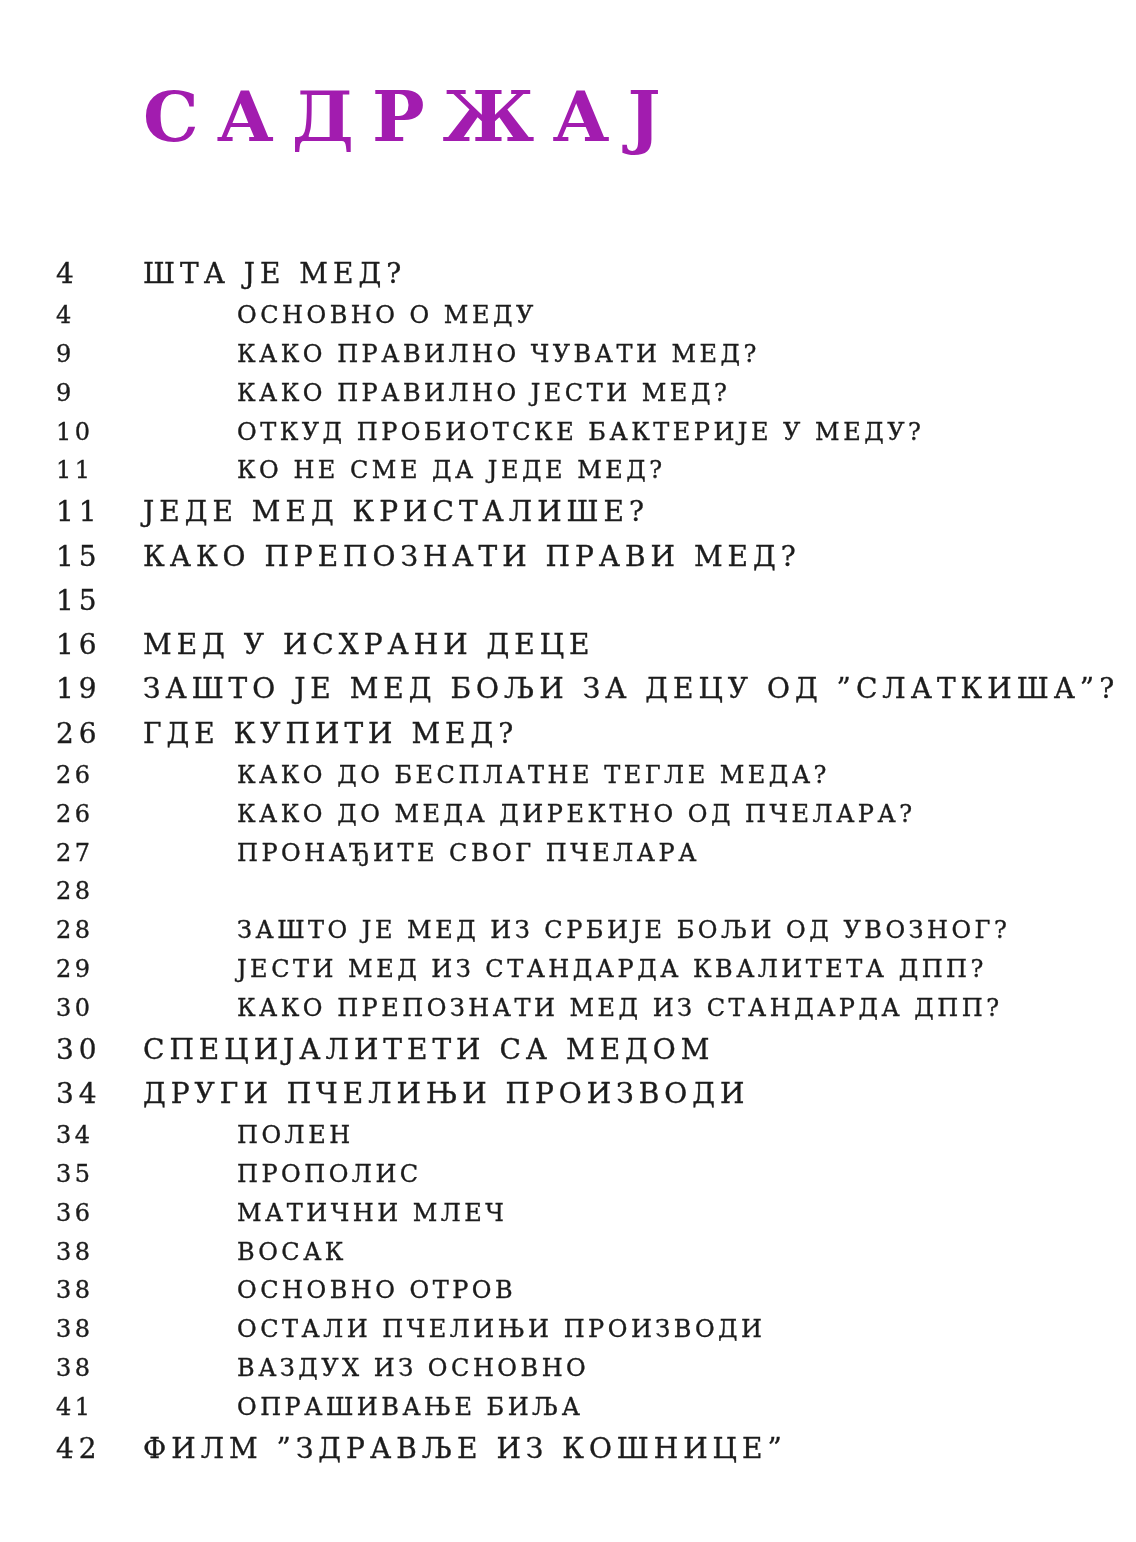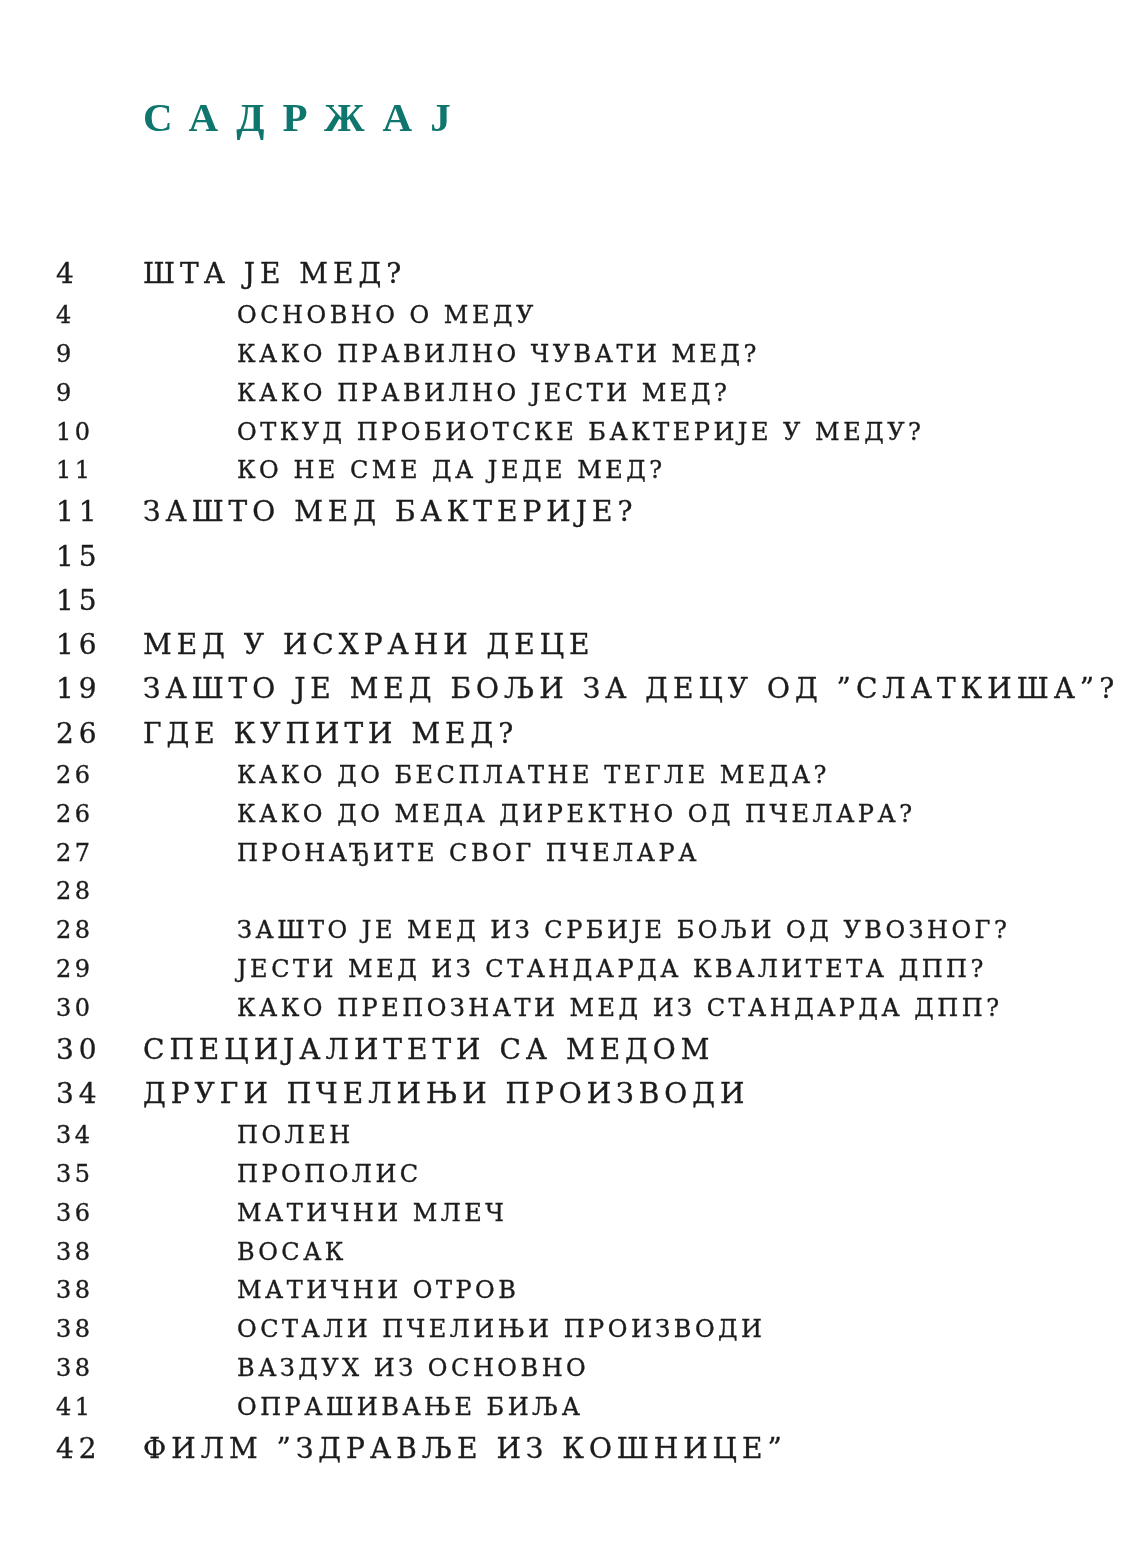--- a/index.html
+++ b/index.html
@@ -14,27 +14,26 @@
     background: #ffffff;
     overflow: hidden;
     font-family: "DejaVu Serif", serif;
     color: #1c1c1c;
   }
   .title {
     margin: 0;
     position: absolute;
     left: 143px;
     top: 82px;
-    font-size: 41px;
+    font-size: 70px;
     line-height: 70px;
     font-weight: 700;
     letter-spacing: 18px;
     white-space: nowrap;
-    color: #0f766e;
-    font-family: Liberation Serif, serif;
+    color: #a21caf;
   }
   .toc {
     position: absolute;
     left: 56px;
     top: 252px;
     right: 0;
   }
   .row {
     display: flex;
     align-items: baseline;
@@ -85,24 +84,25 @@
       <div class="row l2">
     <span class="num">10</span>
     <span class="label">ОТКУД ПРОБИОТСКЕ БАКТЕРИЈЕ У МЕДУ?</span>
   </div>
       <div class="row l2">
     <span class="num">11</span>
     <span class="label">КО НЕ СМЕ ДА ЈЕДЕ МЕД?</span>
   </div>
       <div class="row l1">
     <span class="num">11</span>
-    <span class="label">ЗАШТО МЕД БАКТЕРИЈЕ?</span>
+    <span class="label">ЈЕДЕ МЕД КРИСТАЛИШЕ?</span>
   </div>
       <div class="row l1">
     <span class="num">15</span>
+    <span class="label">КАКО ПРЕПОЗНАТИ ПРАВИ МЕД?</span>
   </div>
       <div class="row l1">
     <span class="num">15</span>
   </div>
       <div class="row l1">
     <span class="num">16</span>
     <span class="label">МЕД У ИСХРАНИ ДЕЦЕ</span>
   </div>
       <div class="row l1">
     <span class="num">19</span>
@@ -158,21 +158,21 @@
       <div class="row l2">
     <span class="num">36</span>
     <span class="label">МАТИЧНИ МЛЕЧ</span>
   </div>
       <div class="row l2">
     <span class="num">38</span>
     <span class="label">ВОСАК</span>
   </div>
       <div class="row l2">
     <span class="num">38</span>
-    <span class="label">МАТИЧНИ ОТРОВ</span>
+    <span class="label">ОСНОВНО ОТРОВ</span>
   </div>
       <div class="row l2">
     <span class="num">38</span>
     <span class="label">ОСТАЛИ ПЧЕЛИЊИ ПРОИЗВОДИ</span>
   </div>
       <div class="row l2">
     <span class="num">38</span>
     <span class="label">ВАЗДУХ ИЗ ОСНОВНО</span>
   </div>
       <div class="row l2">

